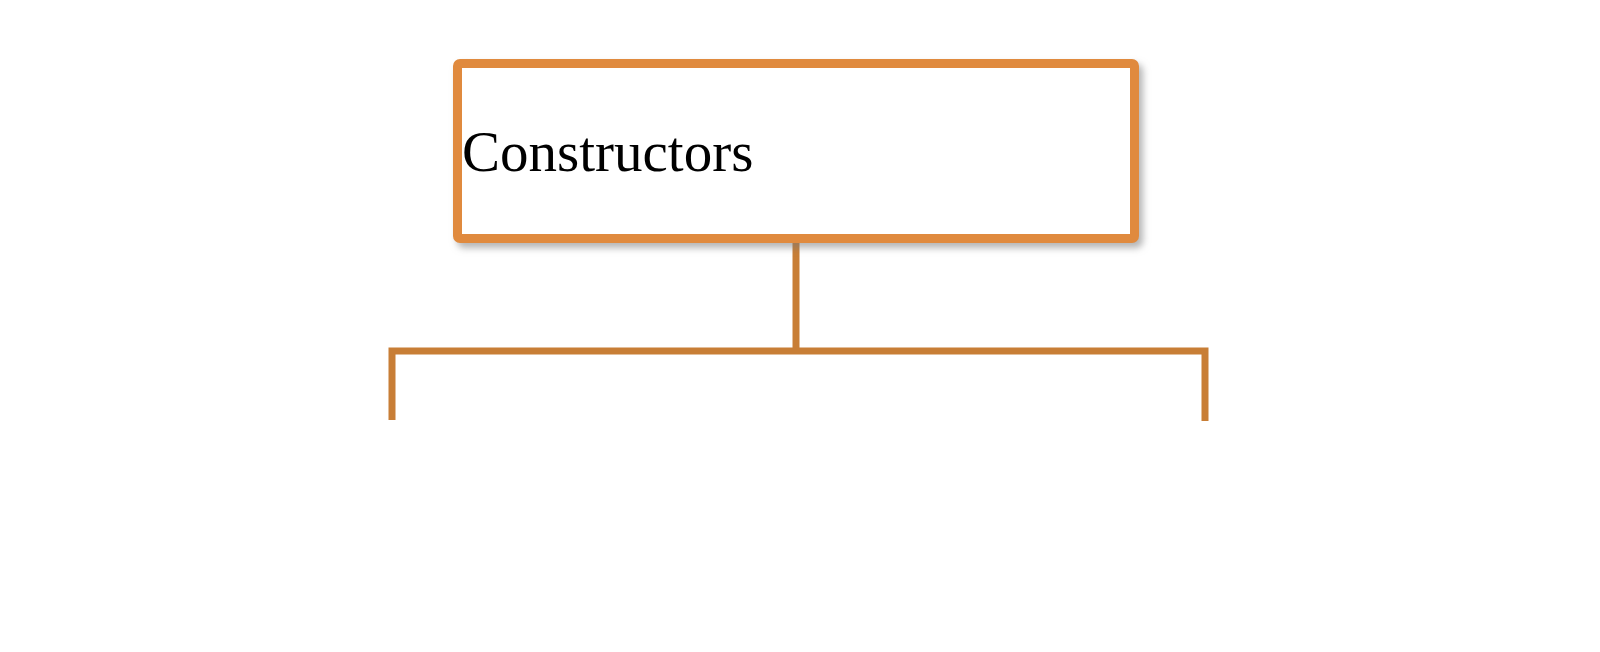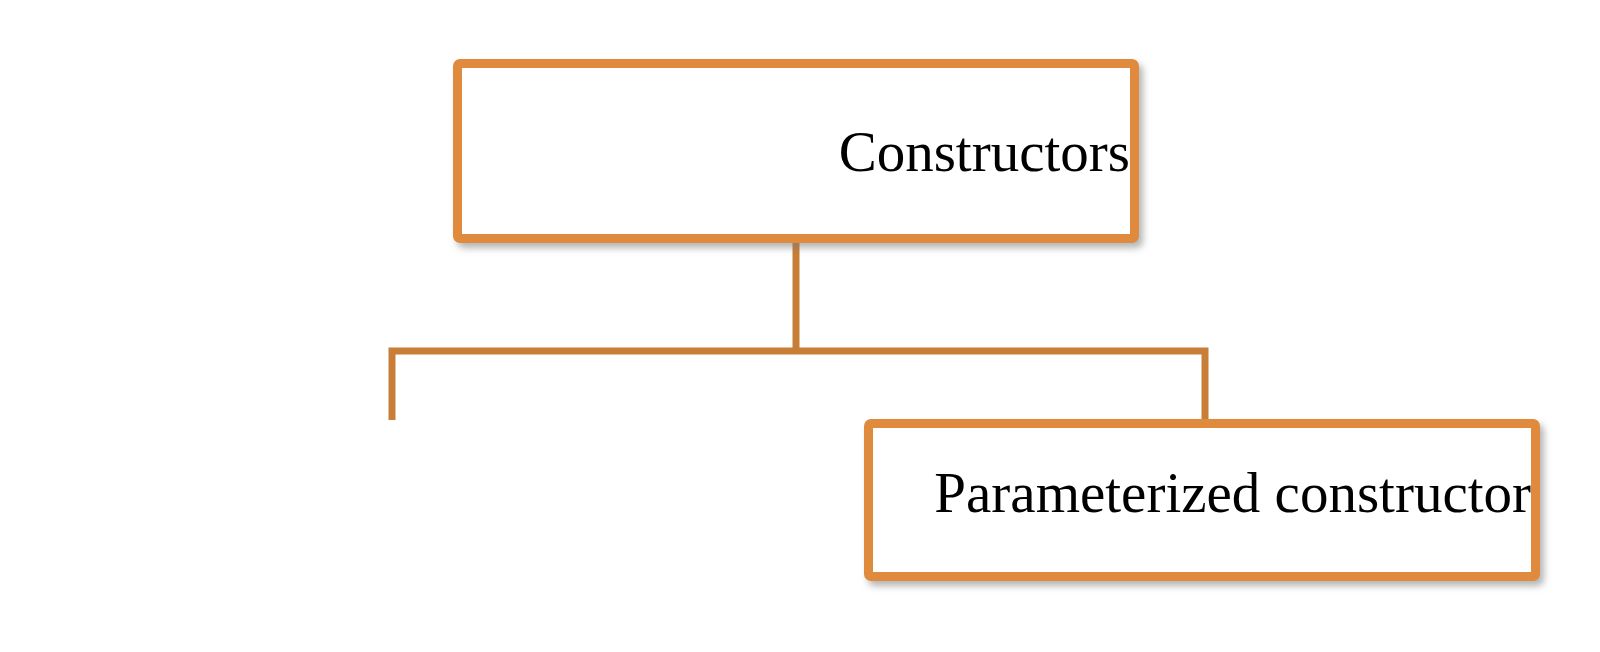--- a/index.html
+++ b/index.html
@@ -25,21 +25,21 @@
   }
   .node {
     position: absolute;
     box-sizing: border-box;
     background: #ffffff;
     border: 9px solid #E08A3E;
     border-radius: 7px;
     box-shadow: 4px 5px 7px rgba(120,120,120,0.55);
     display: flex;
     align-items: center;
-    justify-content: flex-end;
+    justify-content: flex-start;
     color: #000000;
     font-size: 57px;
     line-height: 1;
     white-space: nowrap;
   }
   .node-root {
     left: 453px;
     top: 59px;
     width: 686px;
     height: 184px;
@@ -69,17 +69,14 @@
     <path d="M796,241 L796,351" fill="none" stroke="#C87E36" stroke-width="7"></path>
 
     <path d="M392,420 L392,351 L1205,351 L1205,421" fill="none" stroke="#C87E36" stroke-width="7" stroke-linejoin="miter"></path>
   </svg>
 
   <div class="node node-root">
     <span>Constructors</span>
   </div>
 
 
-  <div class="node node-right">
-    <span>Parameterized constructor</span>
-  </div>
 
 </div>
 
 </body></html>

